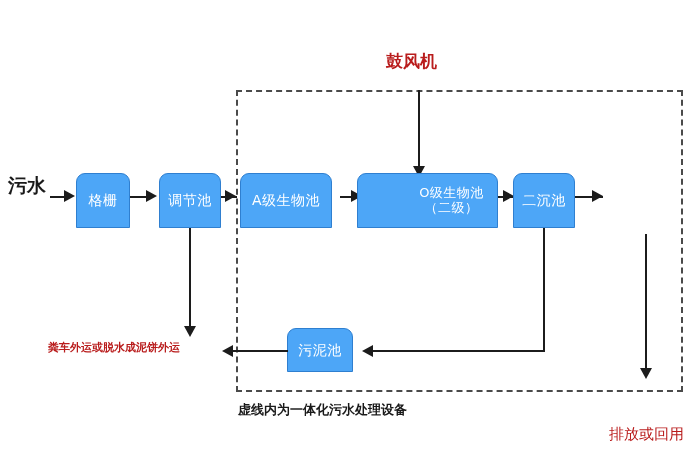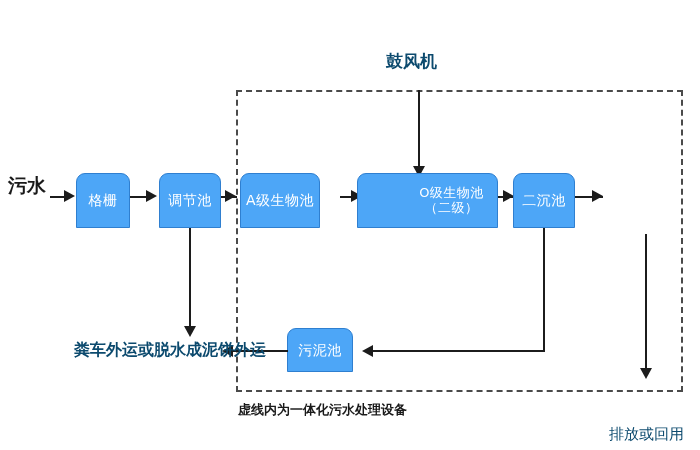--- a/index.html
+++ b/index.html
@@ -45,21 +45,21 @@
     white-space: pre-line;
   }
   .node.small-text { font-size: 13px; padding-left: 48px; }
   
   .label {
     position: absolute;
     white-space: nowrap;
     line-height: 1;
   }
   .label.black { color: #1a1a1a; font-weight: bold; }
-  .label.blue  { color: #0c4a6e; }
+  .label.blue  { color: #b91c1c; }
   
   .line-h {
     position: absolute;
     height: 0;
     border-top: 2px solid #1c1c1c;
   }
   .line-v {
     position: absolute;
     width: 0;
     border-left: 2px solid #1c1c1c;
@@ -108,21 +108,21 @@
   <div class="arrow right" style="left:146px; top:190px;"></div>
 
   <div class="node" style="left:159px; top:173px; width:62px; height:55px;">调节池</div>
 
   <div class="line-h" style="left:221px; top:196px; width:16px;"></div>
   <div class="arrow right" style="left:225px; top:190px;"></div>
 
   <div class="line-v" style="left:189px; top:228px; height:100px;"></div>
   <div class="arrow down" style="left:184px; top:326px;"></div>
 
-  <div class="node" style="left:240px; top:173px; width:80px; height:55px;">A级生物池</div>
+  <div class="node" style="left:240px; top:173px; width:92px; height:55px;">A级生物池</div>
 
   <div class="line-h" style="left:340px; top:196px; width:18px;"></div>
   <div class="arrow right" style="left:351px; top:190px;"></div>
 
   <div class="node small-text" style="left:357px; top:173px; width:141px; height:55px;">O级生物池（二级）</div>
 
   <div class="line-h" style="left:498px; top:196px; width:16px;"></div>
   <div class="arrow right" style="left:503px; top:190px;"></div>
 
   <div class="node" style="left:513px; top:173px; width:62px; height:55px;">二沉池</div>
@@ -136,19 +136,19 @@
 
 
   <div class="line-v" style="left:645px; top:234px; height:138px;"></div>
   <div class="arrow down" style="left:640px; top:368px;"></div>
 
   <div class="node" style="left:287px; top:328px; width:66px; height:44px;">污泥池</div>
 
   <div class="line-h" style="left:228px; top:350px; width:60px;"></div>
   <div class="arrow left" style="left:222px; top:345px;"></div>
 
-  <div class="label blue" style="left:48px; top:342px; font-size:16px; font-weight:bold;margin-left:26px;">粪车外运或脱水成泥饼外运</div>
+  <div class="label blue" style="left:48px; top:342px; font-size:11px; font-weight:bold;">粪车外运或脱水成泥饼外运</div>
 
   <div class="label black" style="left:238px; top:403px; font-size:13px;text-align:center;">虚线内为一体化污水处理设备</div>
 
   <div class="label blue" style="left:609px; top:404px; font-size:15px; font-weight:normal;margin-top:23px;">排放或回用</div>
 
 </div>
 
 </body></html>

